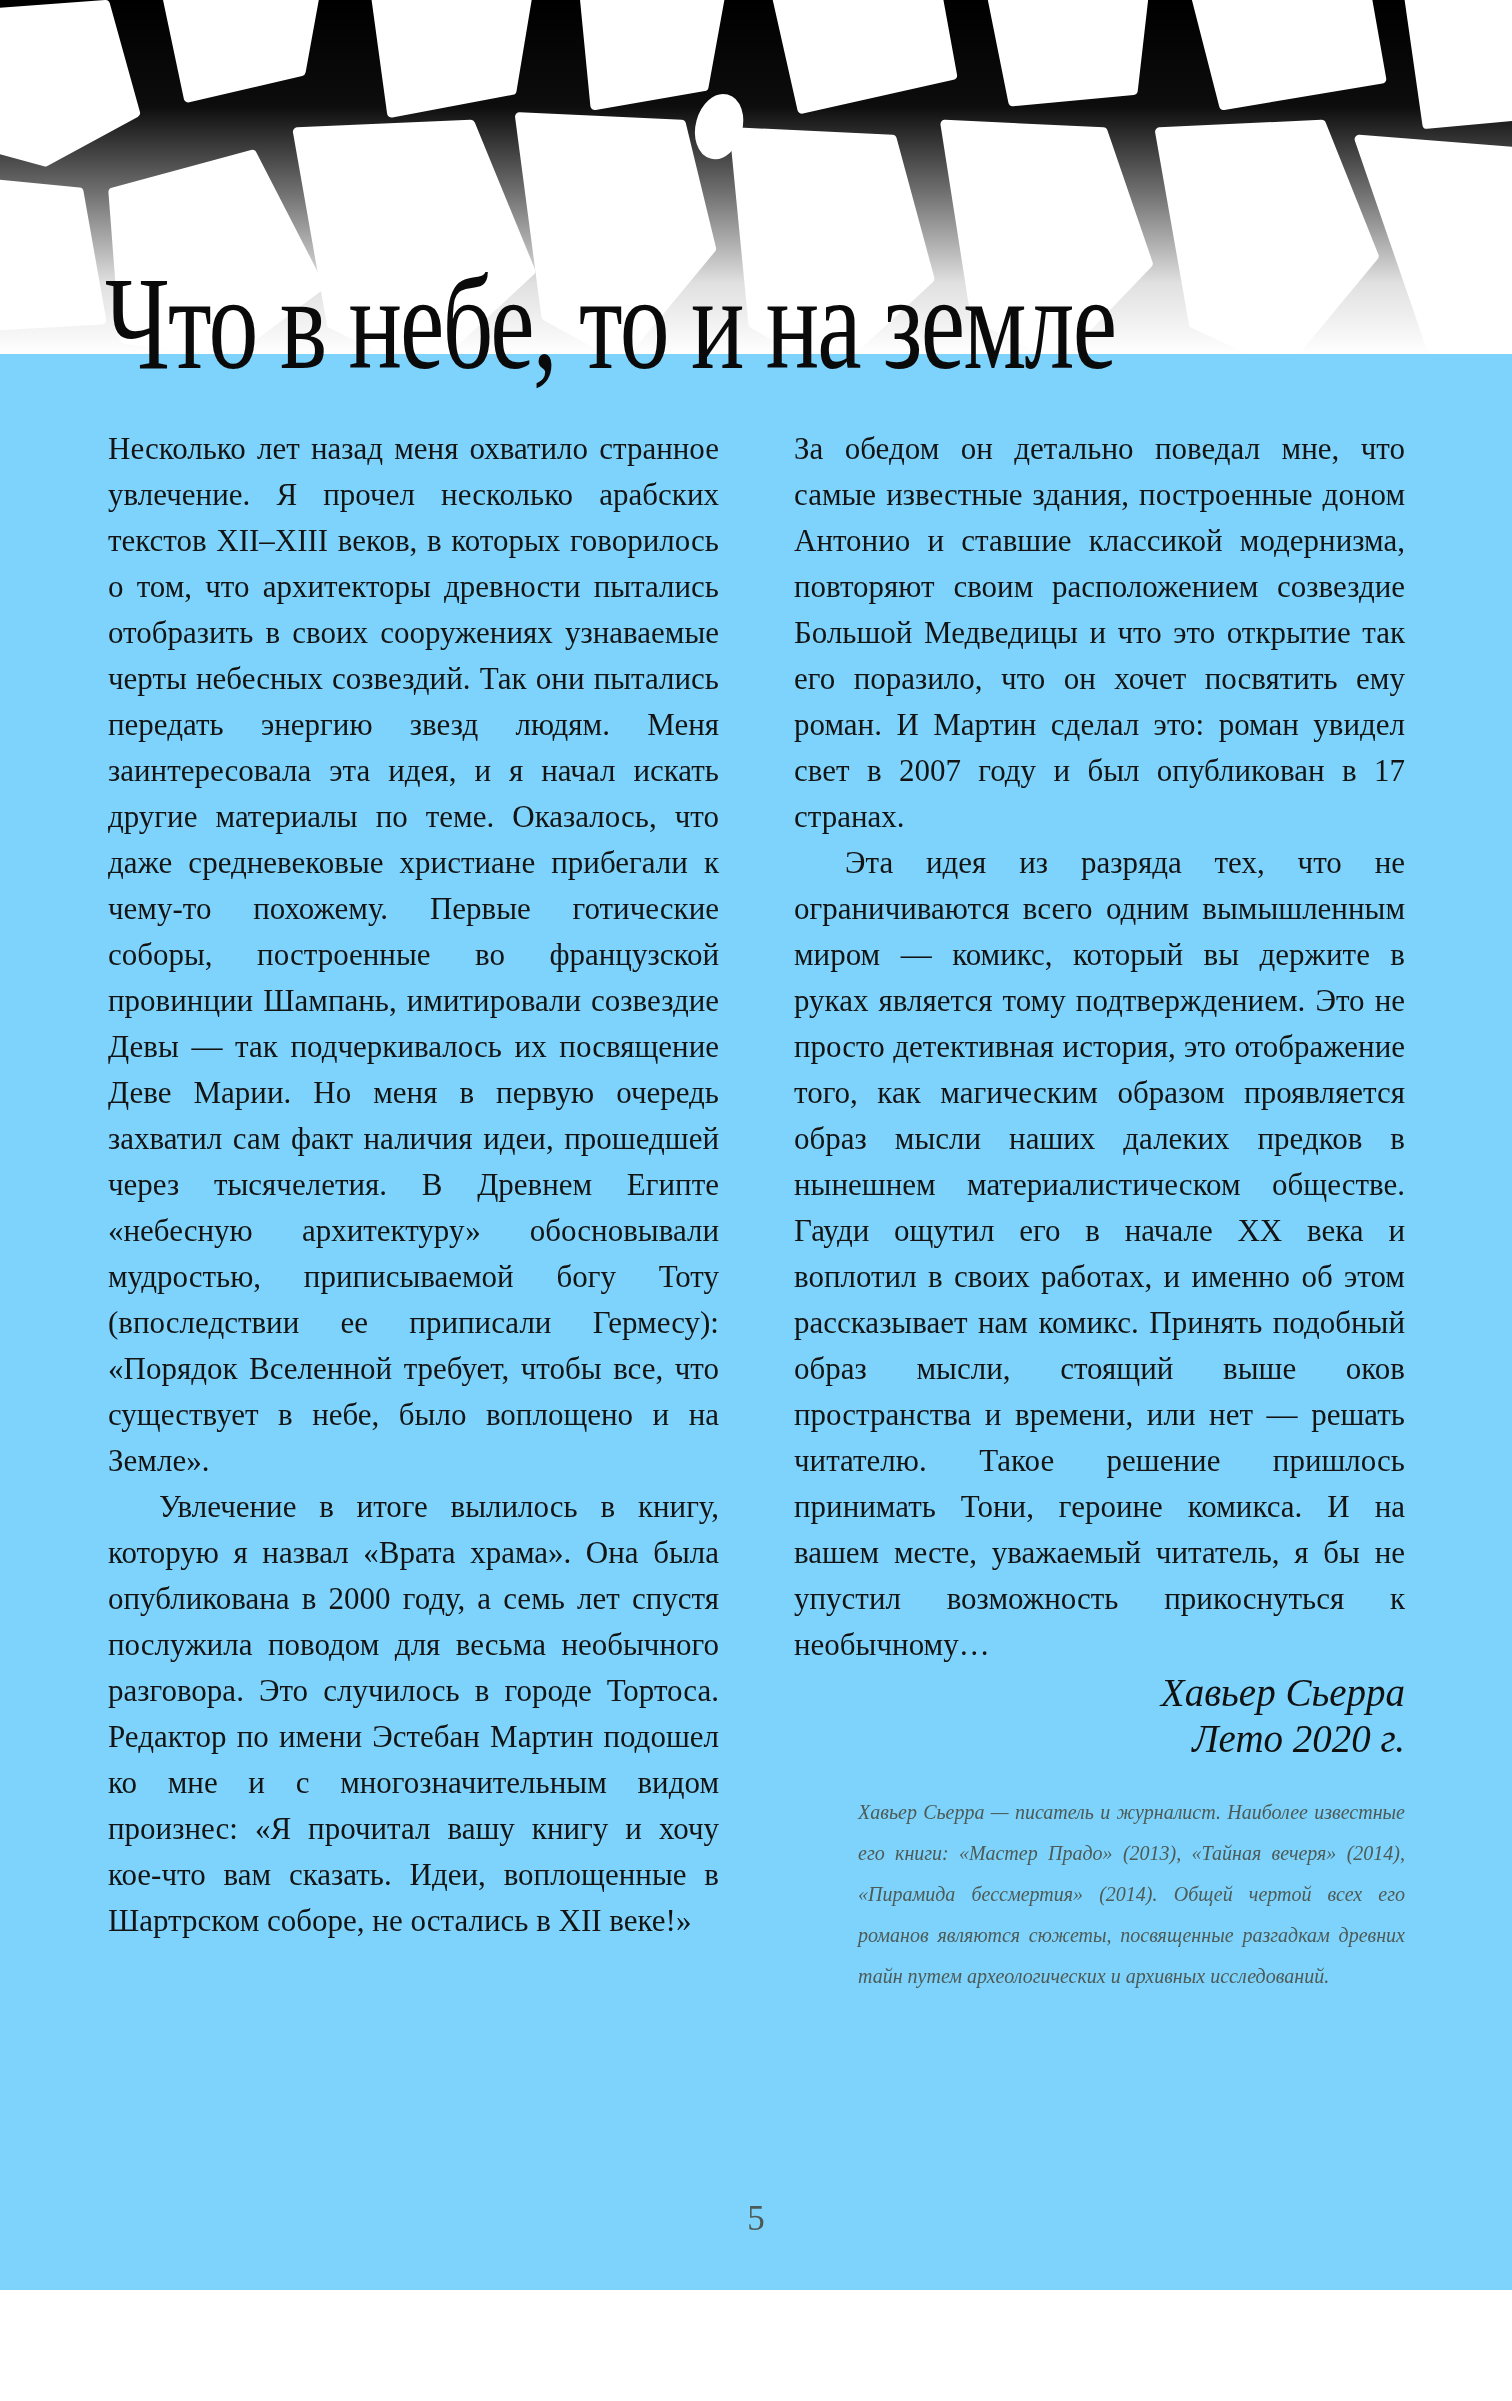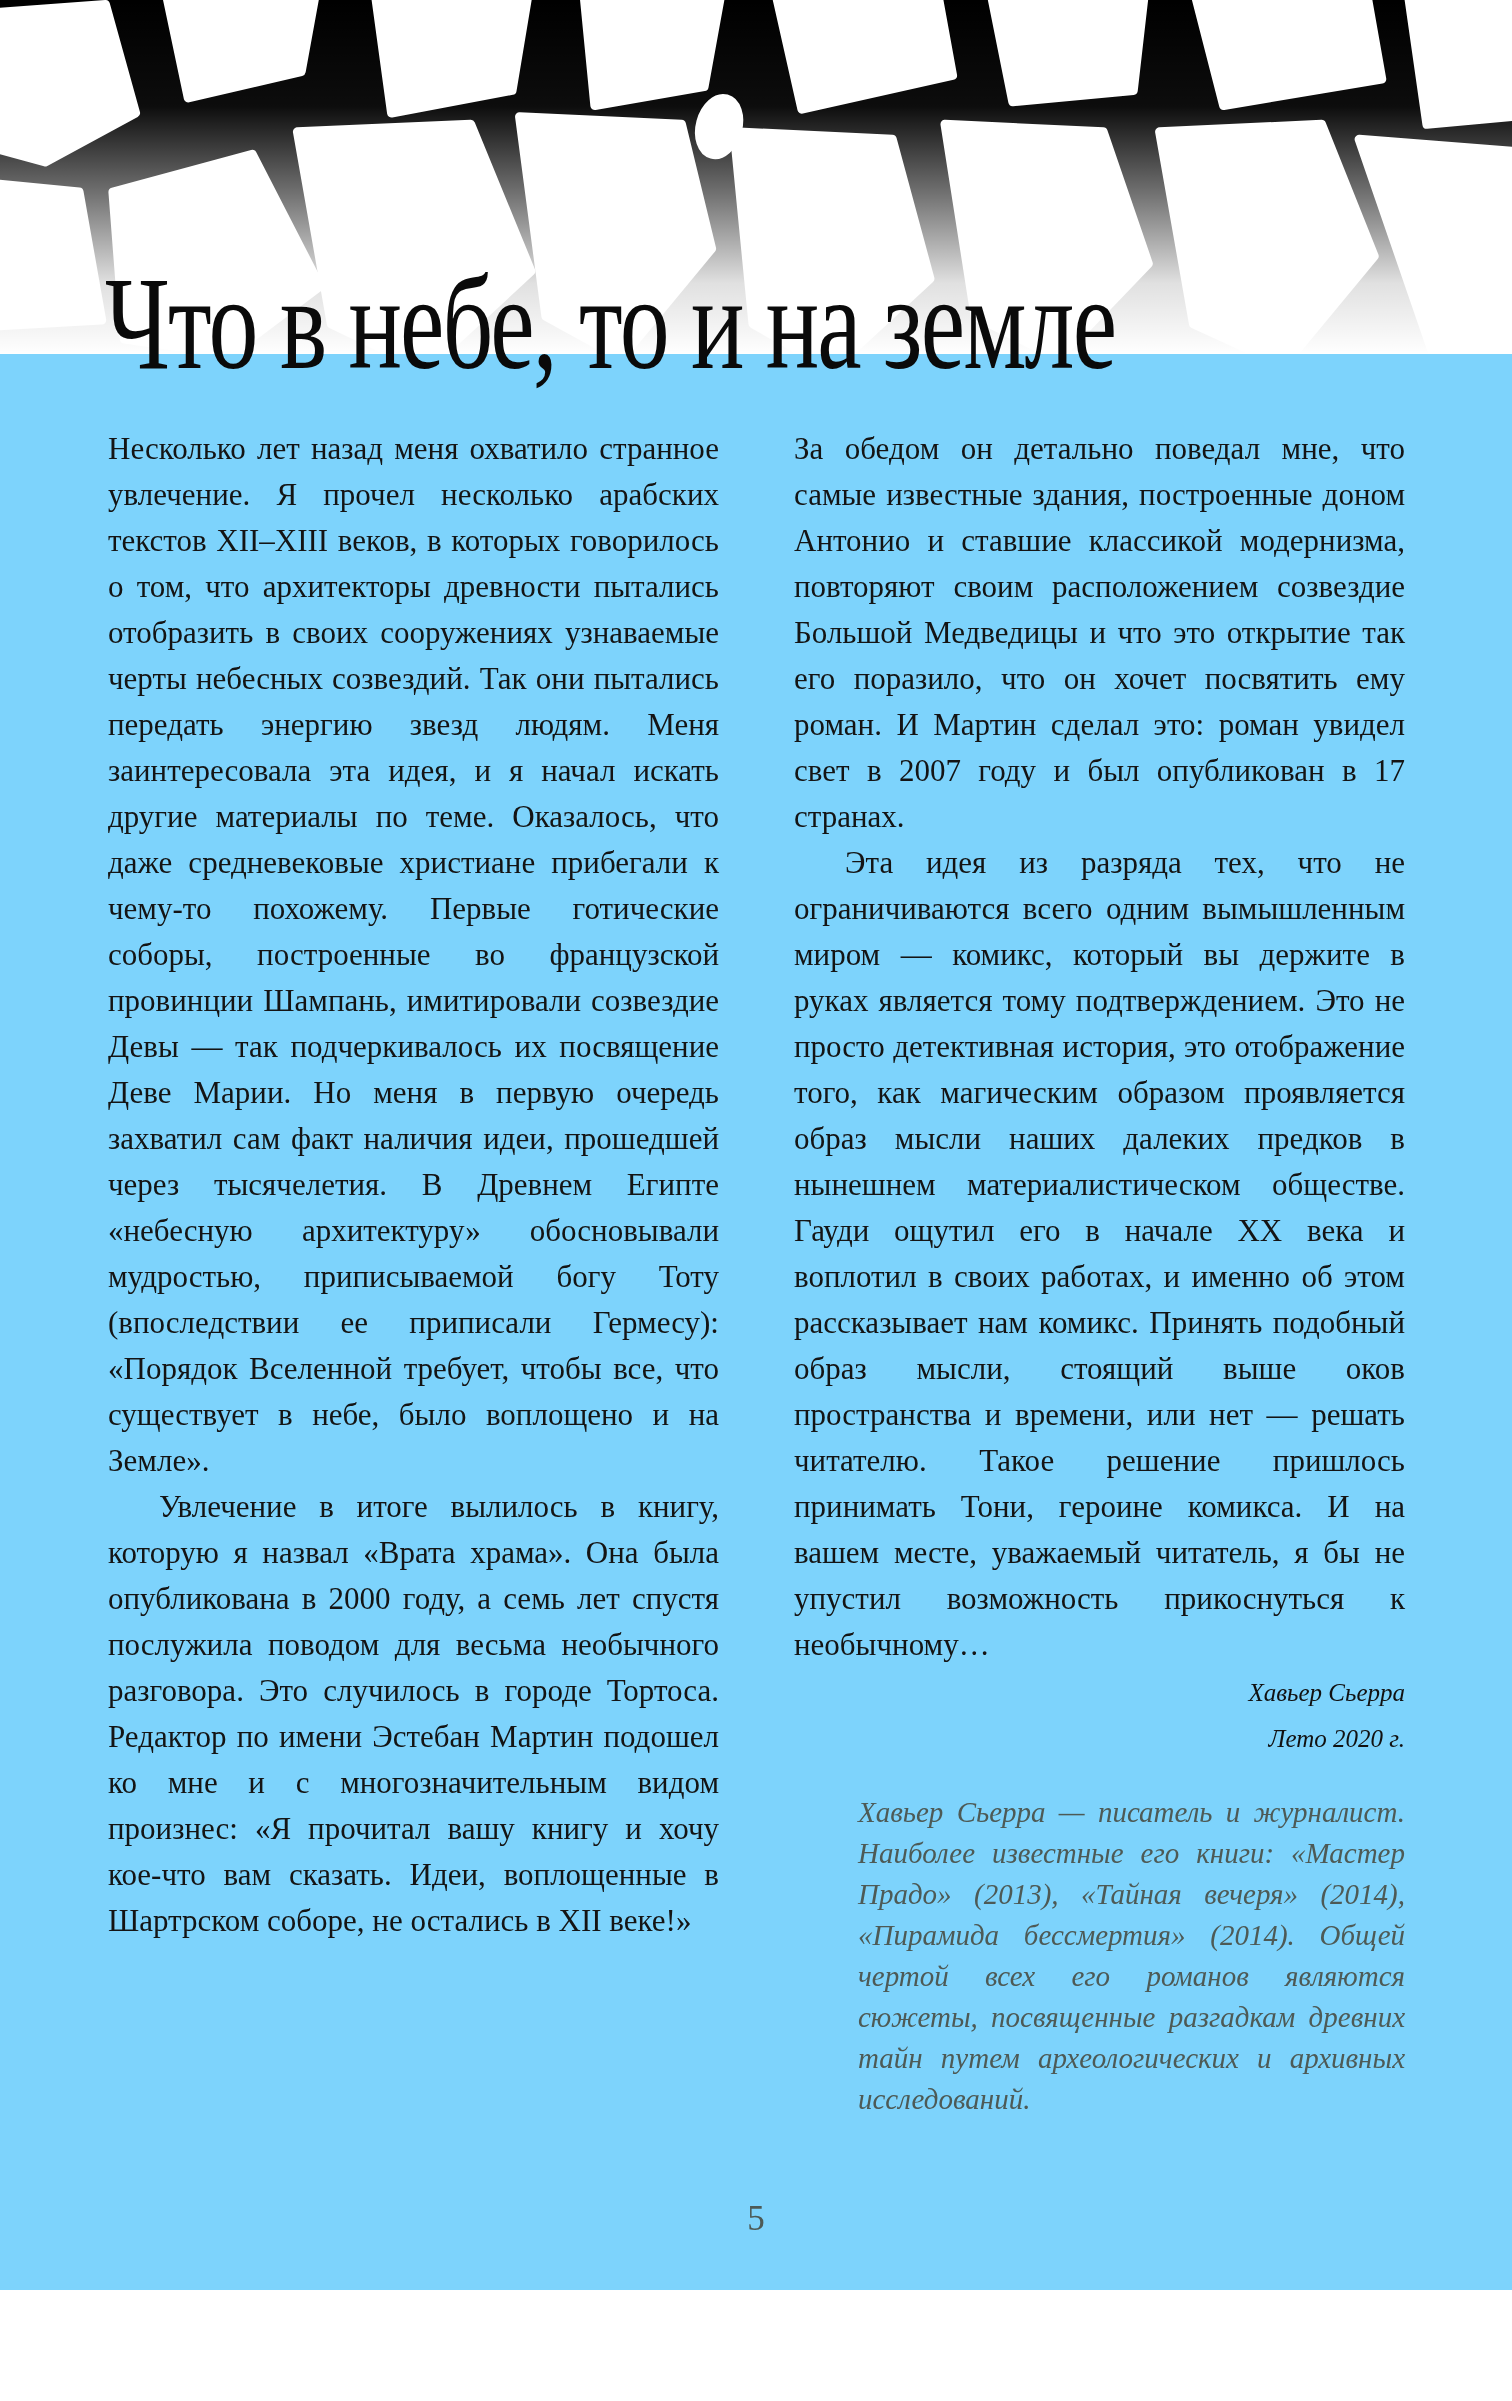--- a/index.html
+++ b/index.html
@@ -44,29 +44,29 @@
     margin: 0;
     text-align: justify;
     font-size: 31px;
     line-height: 46px;
   }
   .col p.indent { text-indent: 51px; }
   .signature {
     margin-top: 1.5px;
     text-align: right;
     font-style: italic;
-    font-size: 25px;
+    font-size: 39px;
     line-height: 46px;
     color: #111111;
   }
   .bio {
     margin-top: 30px;
     margin-left: 64px;
     font-style: italic;
-    font-size: 29px;
+    font-size: 20px;
     line-height: 41px;
     text-align: justify;
     color: var(--bio-text, #4d5a56);
   }
   .page-number {
     position: absolute;
     top: 2199px;
     left: 0;
     width: 100%;
     text-align: center;

